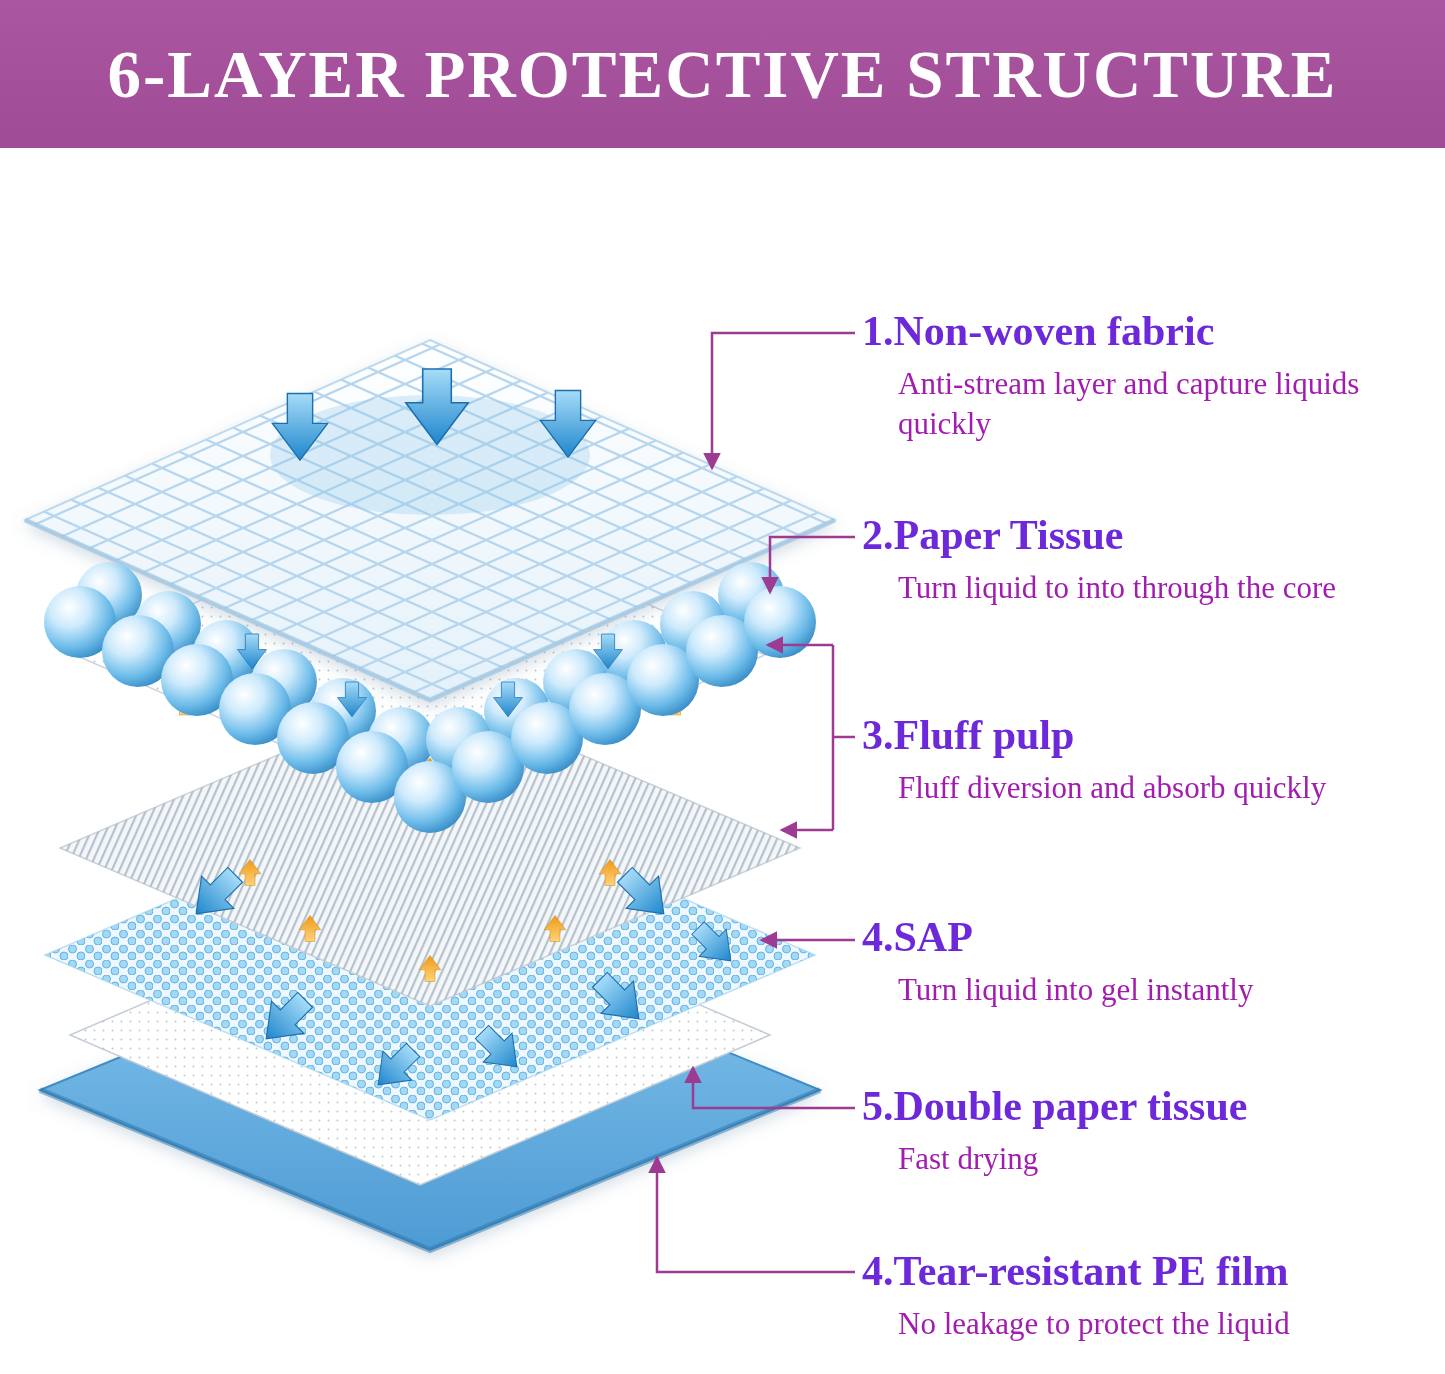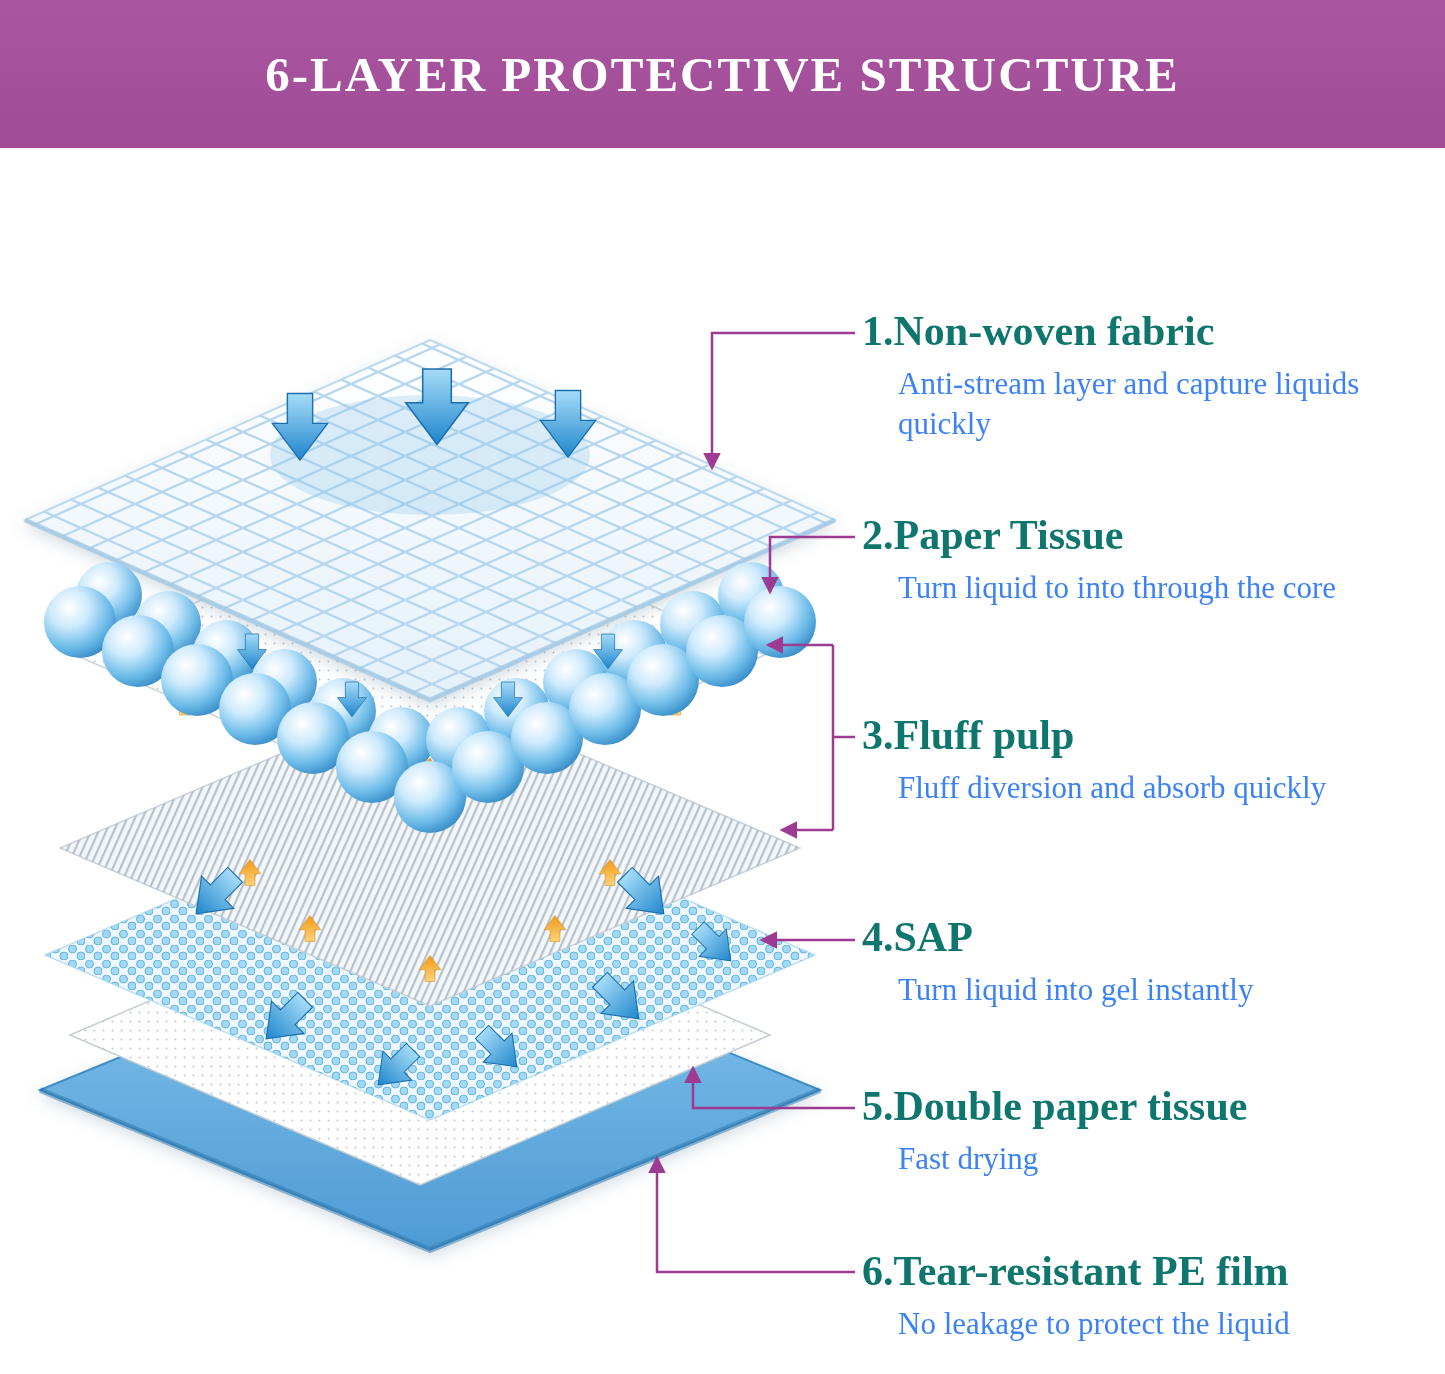--- a/index.html
+++ b/index.html
@@ -1,25 +1,25 @@
 <!DOCTYPE html>
 <html><head>
 <meta charset="utf-8">
 <style>
   html,body{margin:0;padding:0;background:#ffffff;}
   .page{position:relative;width:1445px;height:1374px;background:#ffffff;overflow:hidden;
         font-family:"Liberation Serif","DejaVu Serif",serif;}
   .header{position:absolute;top:0;left:0;width:1445px;height:148px;
           background:linear-gradient(180deg,#ab56a1 0%,#a04b96 100%);
           display:flex;align-items:center;justify-content:center;}
-  .header h1{margin:16px;color:#ffffff;font-size:49px;font-weight:700;letter-spacing:2px;white-space:nowrap;}
+  .header h1{margin:16px;color:#ffffff;font-size:67px;font-weight:700;letter-spacing:2px;white-space:nowrap;}
   .art{position:absolute;top:0;left:0;}
   .label{position:absolute;left:862px;}
-  .label .title{color:#0f766e;font-size:42px;font-weight:700;margin:0 0 10px 0;line-height:1.1;}
-  .label .desc{color:#3b82f6;font-size:31px;line-height:1.27;margin:0 0 0 36px;}
+  .label .title{color:#6d28d9;font-size:42px;font-weight:700;margin:0 0 10px 0;line-height:1.1;}
+  .label .desc{color:#a21caf;font-size:31px;line-height:1.27;margin:0 0 0 36px;}
 </style>
 </head>
 <body>
 
 <div class="page">
 
   <div class="header">
     <h1>6-LAYER PROTECTIVE STRUCTURE</h1>
   </div>
 
@@ -196,17 +196,17 @@
     <div class="title">4.SAP</div>
     <div class="desc" style="max-width:560px">Turn liquid into gel instantly</div>
   </div>
 
   <div class="label" style="top:1083px">
     <div class="title">5.Double paper tissue</div>
     <div class="desc" style="max-width:560px">Fast drying</div>
   </div>
 
   <div class="label" style="top:1248px">
-    <div class="title">6.Tear-resistant PE film</div>
+    <div class="title">4.Tear-resistant PE film</div>
     <div class="desc" style="max-width:560px">No leakage to protect the liquid</div>
   </div>
 
 </div>
 
 </body></html>

